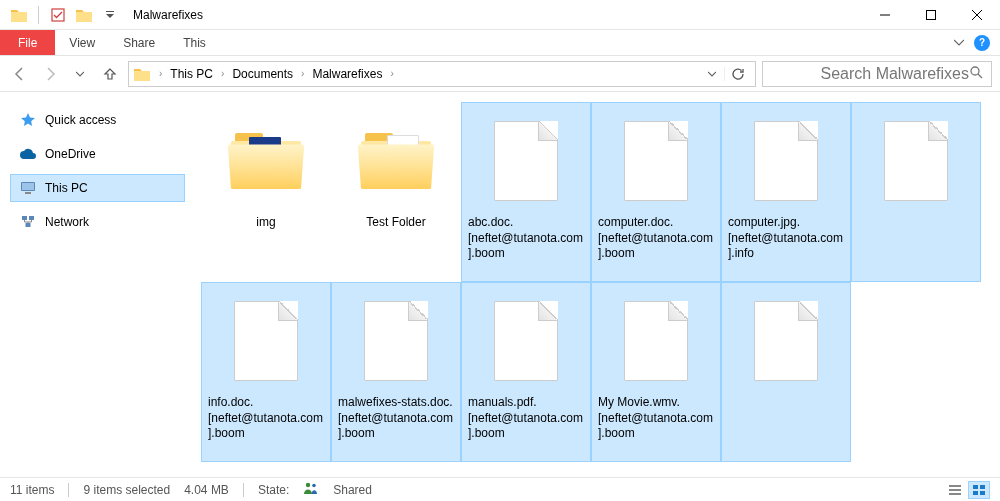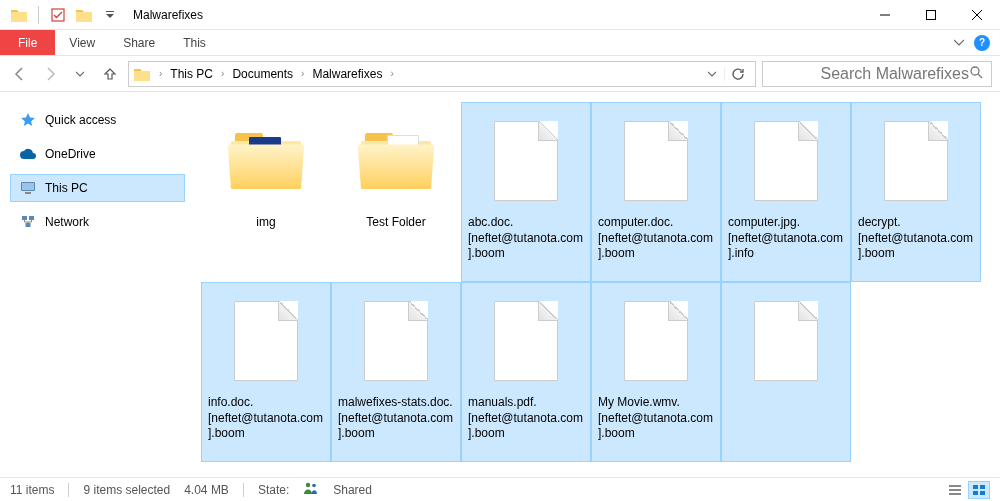--- a/index.html
+++ b/index.html
@@ -268,21 +268,20 @@
       <div class="item selected">
         <div class="thumb">
           <div class="doc"></div>
         </div>
         <div class="label">computer.jpg.[neftet@tutanota.com].info</div>
       </div>
       <div class="item selected">
         <div class="thumb">
           <div class="doc"></div>
         </div>
-        <div class="label">decrypt.[neftet@tutanota.com].boom</div>
       </div>
       <div class="item selected">
         <div class="thumb">
           <div class="doc"></div>
         </div>
         <div class="label">info.doc.[neftet@tutanota.com].boom</div>
       </div>
       <div class="item selected">
         <div class="thumb">
           <div class="doc"></div>

